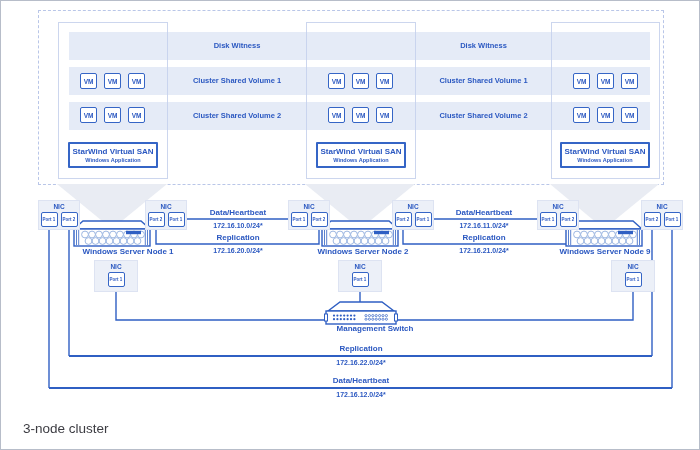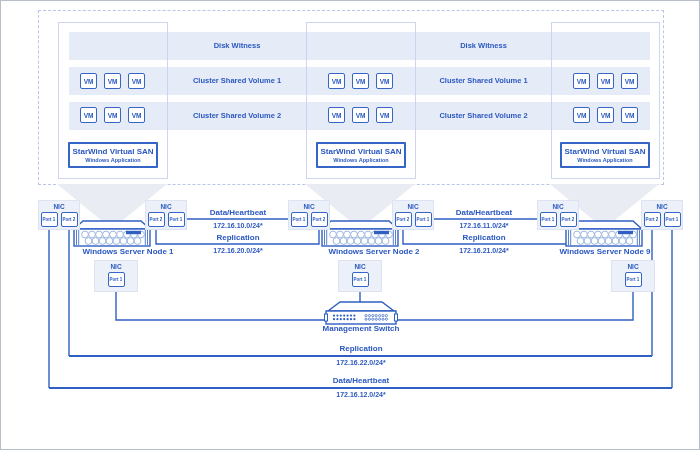--- a/index.html
+++ b/index.html
@@ -38,21 +38,21 @@
   .link-label{position:absolute;width:130px;text-align:center;font-size:8px;
     font-weight:bold;color:#2b58c1;z-index:3;}
   .link-subnet{position:absolute;width:130px;text-align:center;font-size:7px;
     font-weight:bold;color:#2b58c1;z-index:3;}
   .bus-label{position:absolute;left:260px;width:200px;text-align:center;
     font-size:8px;font-weight:bold;color:#2b58c1;z-index:3;}
   .bus-subnet{position:absolute;left:260px;width:200px;text-align:center;
     font-size:7px;font-weight:bold;color:#2b58c1;z-index:3;}
   .node-name{position:absolute;top:246px;width:110px;text-align:center;
     font-size:8px;font-weight:bold;color:#2b58c1;z-index:3;}
-  .switch-label{position:absolute;left:300px;top:323px;width:120px;
+  .switch-label{position:absolute;left:314px;top:323px;width:120px;
     text-align:center;font-size:8px;font-weight:bold;color:#2b58c1;z-index:3;}
   .caption{position:absolute;left:22px;top:420px;font-size:13.5px;color:#3c3c42;z-index:3;}
   svg.layer{position:absolute;left:0;top:0;z-index:1;}
 </style>
 </head>
 <body>
 
 <div class="screen">
 
   <div class="dashed-box">
@@ -318,34 +318,35 @@
       </div>
   </div>
   <div class="nic nic-mgmt" style="left:610px;">
     <div class="nic-title">NIC</div>
     <div class="ports">
         <div class="port">Port 1</div>
       </div>
   </div>
 
   <div class="node-name" style="left:72px;">Windows Server Node 1</div>
-  <div class="node-name" style="left:318px;">Windows Server Node 2</div>
+  <div class="node-name" style="left:307px;">Windows Server Node 2</div>
   <div class="node-name" style="left:549px;">Windows Server Node 9</div>
 
   <div class="link-label" style="left:172px;top:207px;">Data/Heartbeat</div>
   <div class="link-subnet" style="left:172px;top:221px;">172.16.10.0/24*</div>
   <div class="link-label" style="left:172px;top:232px;">Replication</div>
   <div class="link-subnet" style="left:172px;top:246px;">172.16.20.0/24*</div>
 
   <div class="link-label" style="left:418px;top:207px;">Data/Heartbeat</div>
   <div class="link-subnet" style="left:418px;top:221px;">172.16.11.0/24*</div>
   <div class="link-label" style="left:418px;top:232px;">Replication</div>
   <div class="link-subnet" style="left:418px;top:246px;">172.16.21.0/24*</div>
 
   <div class="switch-label">Management Switch</div>
 
   <div class="bus-label" style="top:343px;">Replication</div>
   <div class="bus-subnet" style="top:358px;">172.16.22.0/24*</div>
   <div class="bus-label" style="top:375px;">Data/Heartbeat</div>
   <div class="bus-subnet" style="top:390px;">172.16.12.0/24*</div>
 
+  <div class="caption">3-node cluster</div>
 
 </div>
 
 </body></html>

